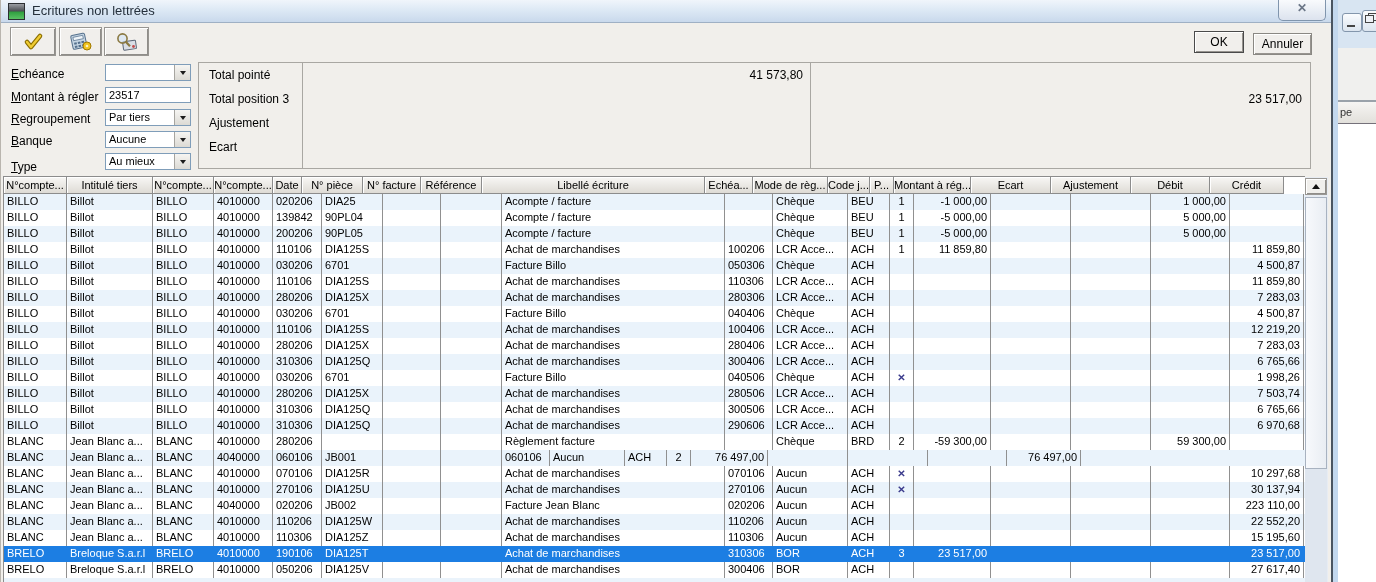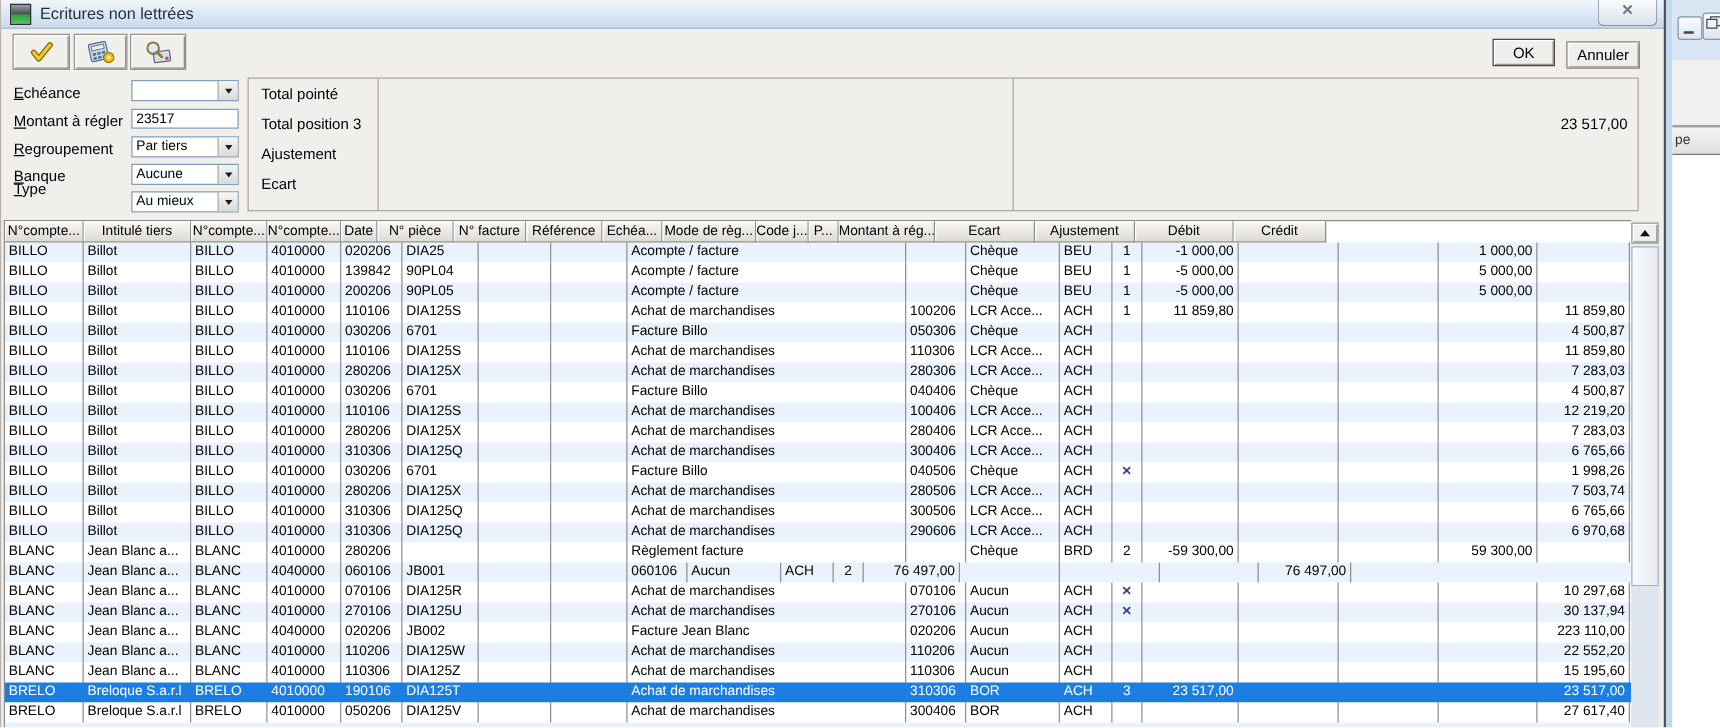--- a/index.html
+++ b/index.html
@@ -154,48 +154,50 @@
     </div>
 
     <label class="flabel" style="top:134px;"><span class="mn">B</span><span>anque</span></label>
     <div class="combo" style="top:131px;">
       <span class="combo-val">Aucune</span>
       <span class="combo-btn">
           <i class="tri-down"></i>
         </span>
     </div>
 
-    <label class="flabel" style="top:144px;"><span class="mn">T</span><span>ype</span></label>
+    <label class="flabel" style="top:160px;"><span class="mn">T</span><span>ype</span></label>
     <div class="combo" style="top:153px;">
       <span class="combo-val">Au mieux</span>
       <span class="combo-btn">
           <i class="tri-down"></i>
         </span>
     </div>
 
     <div class="summary">
       <div class="sum-label" style="top:5px;">Total pointé</div>
       <div class="sum-label" style="top:29px;">Total position 3</div>
       <div class="sum-label" style="top:53px;">Ajustement</div>
       <div class="sum-label" style="top:77px;">Ecart</div>
       <div class="sum-vline" style="left:103px;"></div>
       <div class="sum-vline" style="left:611px;"></div>
+      <div class="sum-val" style="left:110px;top:5px;width:494px;">41 573,80</div>
       <div class="sum-val" style="left:620px;top:29px;right:8px;">23 517,00</div>
     </div>
 
     <div class="grid" id="grid">
         <div class="hrow">
           <div class="hcell" style="width: 63px;">N°compte...</div>
           <div class="hcell" style="width: 86px;">Intitulé tiers</div>
           <div class="hcell" style="width: 61px;">N°compte...</div>
           <div class="hcell" style="width: 59px;">N°compte...</div>
           <div class="hcell" style="width: 29px;">Date</div>
           <div class="hcell" style="width: 61px;">N° pièce</div>
           <div class="hcell" style="width: 58px;">N° facture</div>
           <div class="hcell" style="width: 61px;">Référence</div>
+          <div class="hcell" style="width: 223px;">Libellé écriture</div>
           <div class="hcell" style="width: 48px;">Echéa...</div>
           <div class="hcell" style="width: 75px;">Mode de règ...</div>
           <div class="hcell" style="width: 42px;">Code j...</div>
           <div class="hcell" style="width: 24px;">P...</div>
           <div class="hcell" style="width: 77px;">Montant à rég...</div>
           <div class="hcell" style="width: 80px;">Ecart</div>
           <div class="hcell" style="width: 80px;">Ajustement</div>
           <div class="hcell" style="width: 79px;">Débit</div>
           <div class="hcell" style="width: 74px;">Crédit</div>
         </div>

